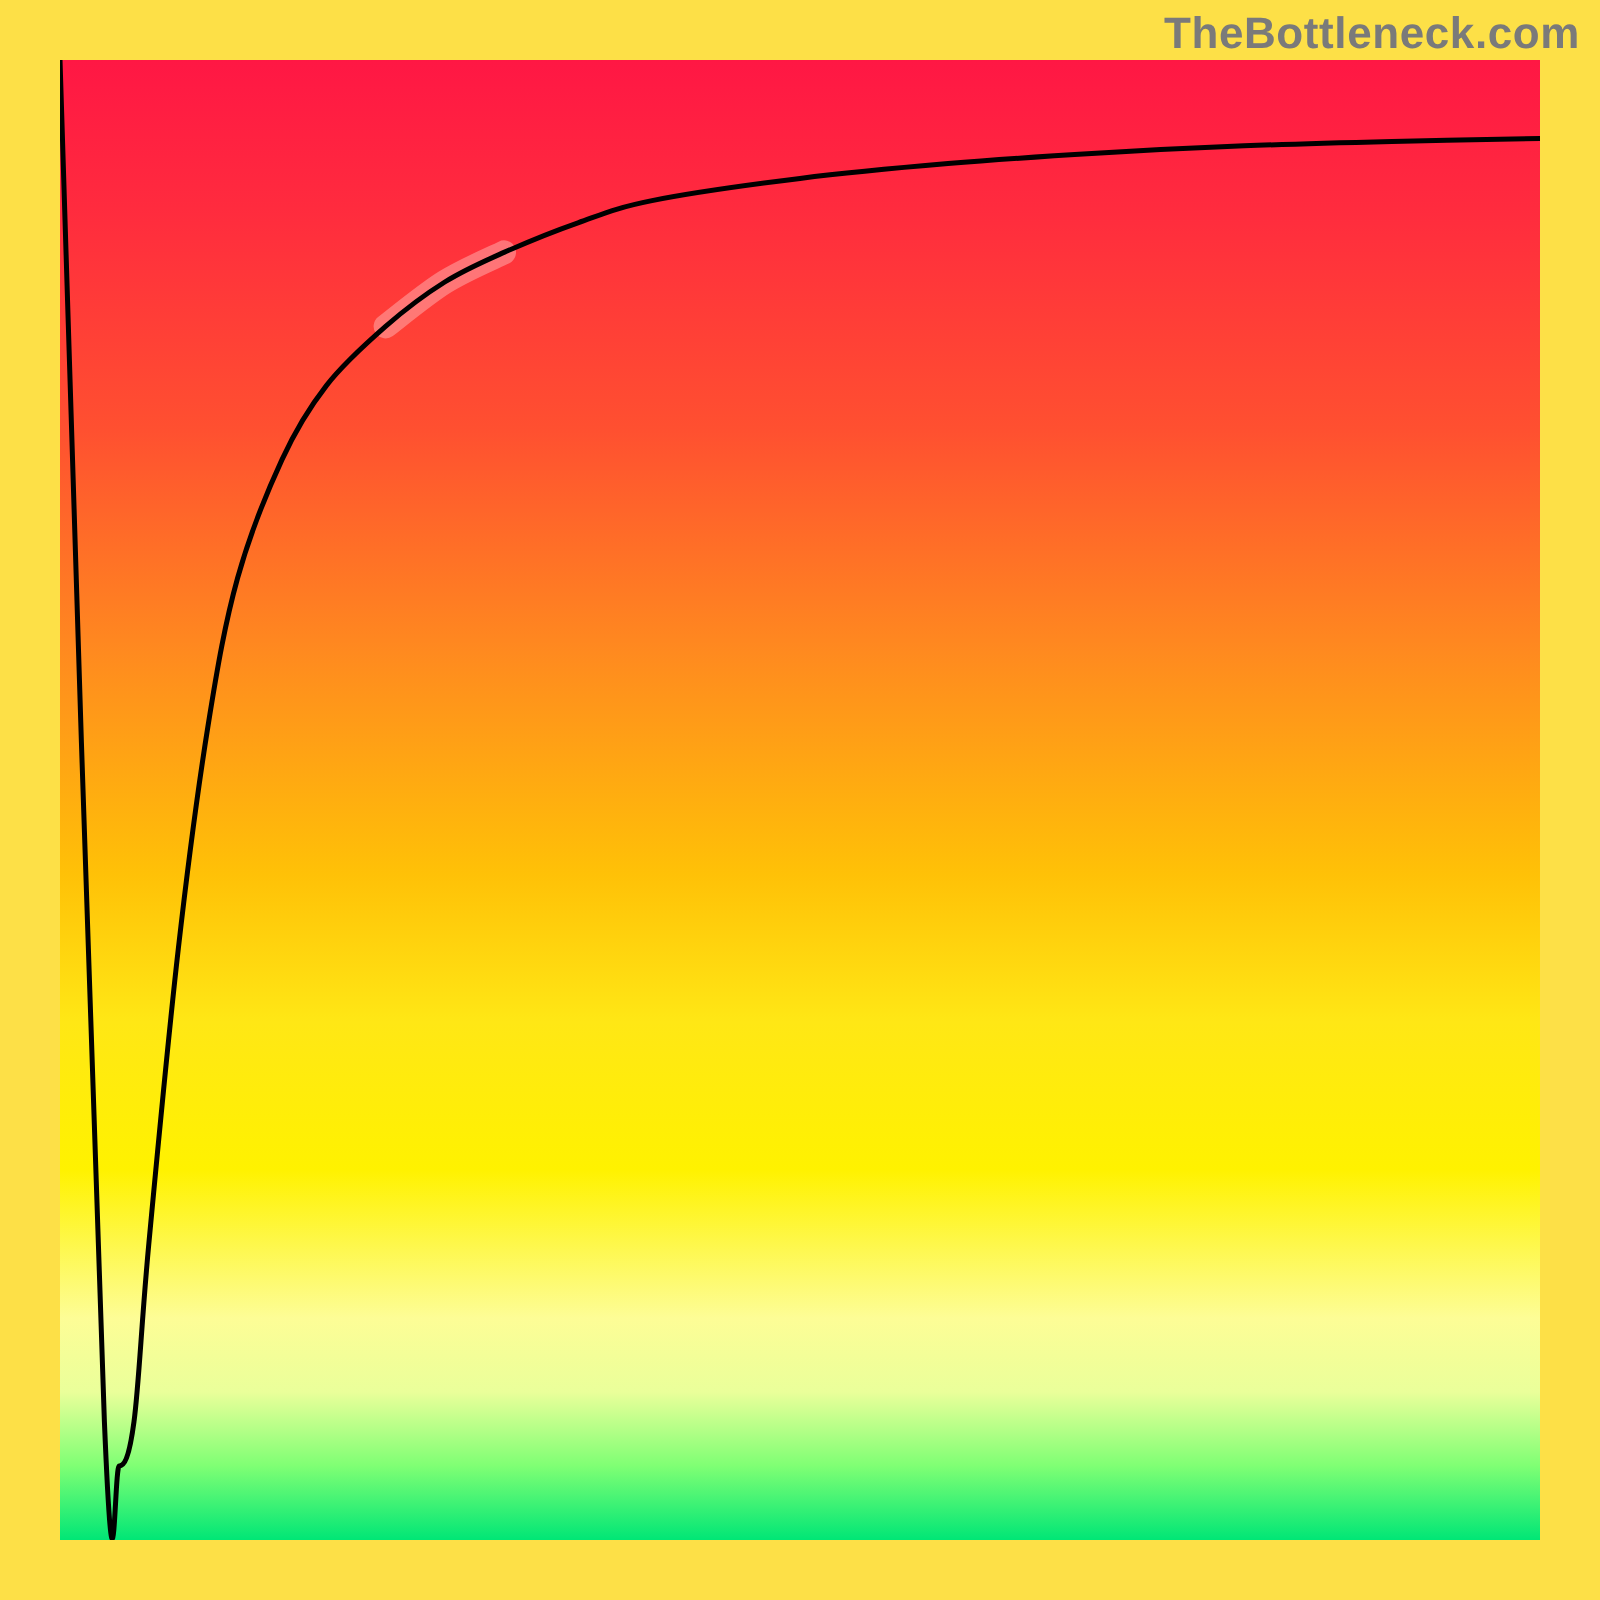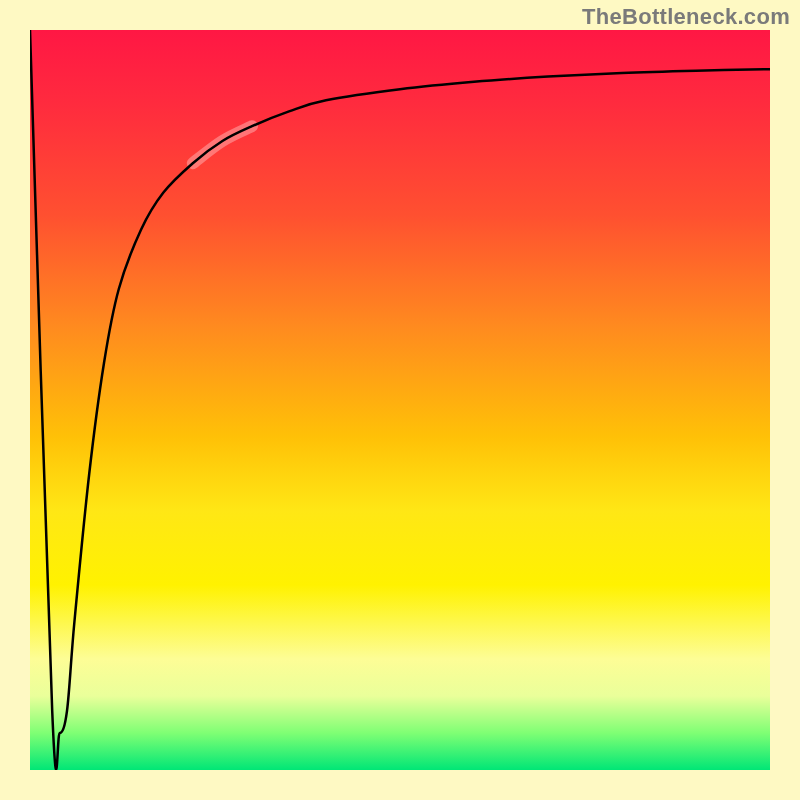--- a/index.html
+++ b/index.html
@@ -7,21 +7,21 @@
     padding: 0;
     width: 800px;
     height: 800px;
     background: #000000;
     overflow: hidden;
   }
   .frame {
     position: relative;
     width: 800px;
     height: 800px;
-    background: #fef9c3;
+    background: #fde047;
   }
   .plot-area {
     position: absolute;
     left: 30px;
     top: 30px;
     width: 740px;
     height: 740px;
     overflow: hidden;
   }
   .gradient {

